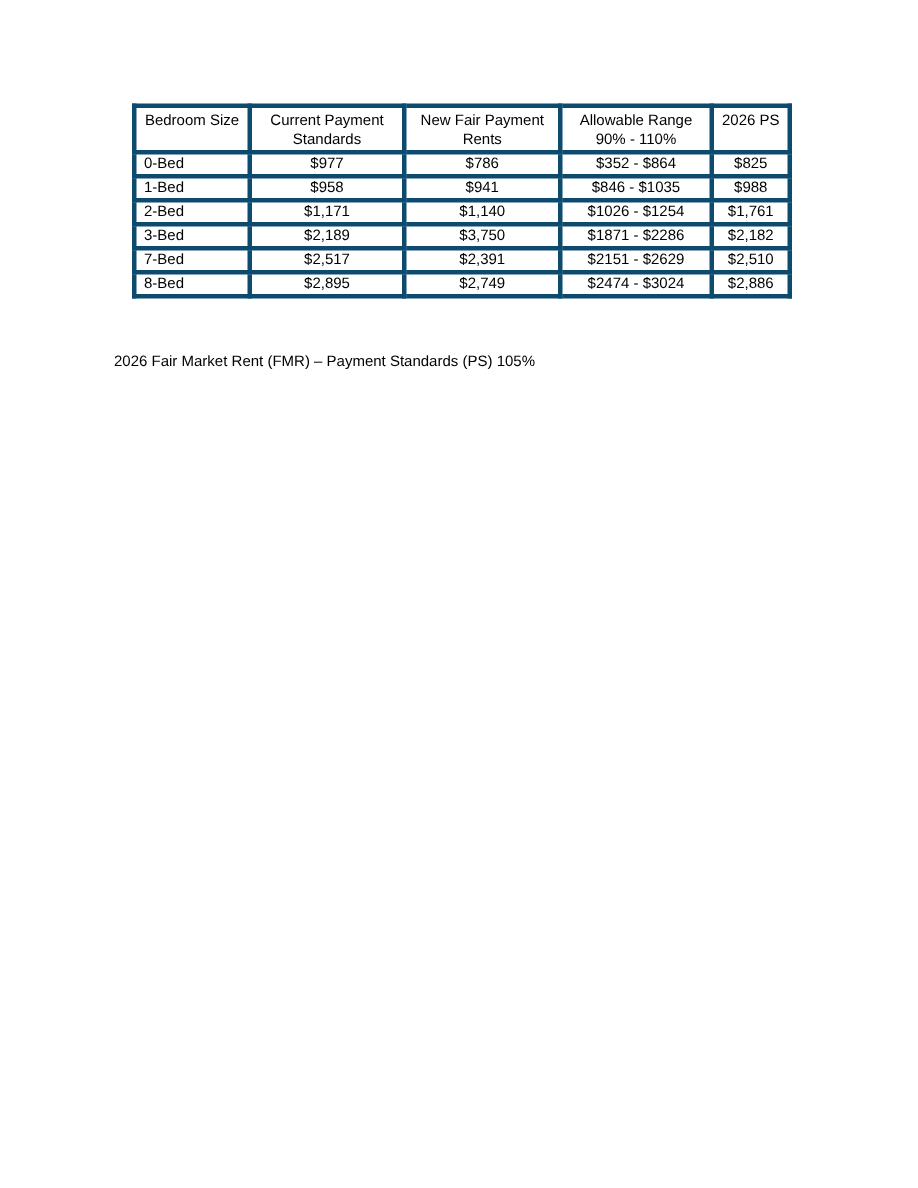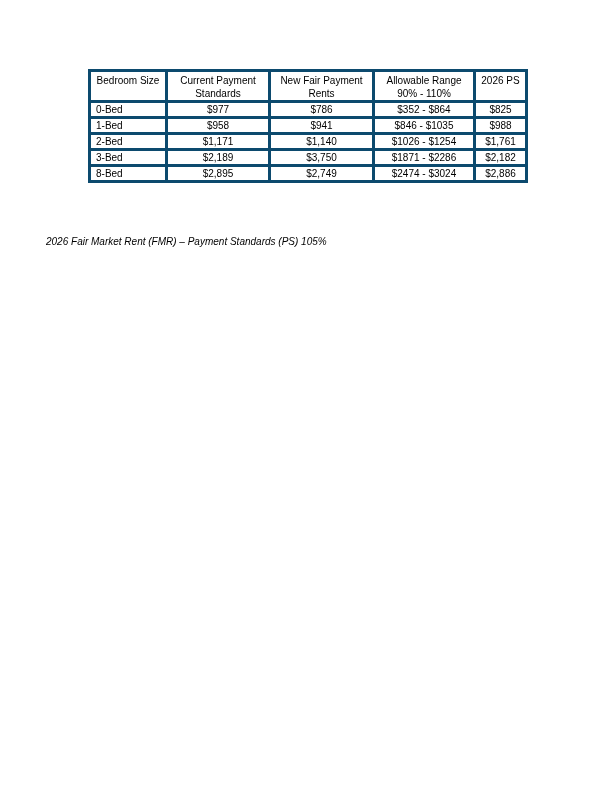--- a/index.html
+++ b/index.html
@@ -45,26 +45,25 @@
       vertical-align: middle;
       text-align: center;
       margin-left: 19px;
     }
     .rent-table td.col-label {
       text-align: left;
       padding-left: 5px;
     }
     .footnote {
       position: absolute;
-      left: 46px;
+      left: 76px;
       top: 236px;
       font-size: 10px;
       line-height: 1.2;
       white-space: nowrap;
-      font-style: italic;
     }
   </style>
 </head>
 <body>
 
 <div class="page">
 
   <table class="rent-table">
     <colgroup>
       <col style="width:77px">
@@ -108,20 +107,27 @@
         <td>$1,761</td>
       </tr>
       <tr>
         <td class="col-label">3-Bed</td>
         <td>$2,189</td>
         <td>$3,750</td>
         <td>$1871 - $2286</td>
         <td>$2,182</td>
       </tr>
       <tr>
+        <td class="col-label">7-Bed</td>
+        <td>$2,517</td>
+        <td>$2,391</td>
+        <td>$2151 - $2629</td>
+        <td>$2,510</td>
+      </tr>
+      <tr>
         <td class="col-label">8-Bed</td>
         <td>$2,895</td>
         <td>$2,749</td>
         <td>$2474 - $3024</td>
         <td>$2,886</td>
       </tr>
     </tbody>
   </table>
 
   <div class="footnote">2026 Fair Market Rent (FMR) – Payment Standards (PS) 105%</div>

